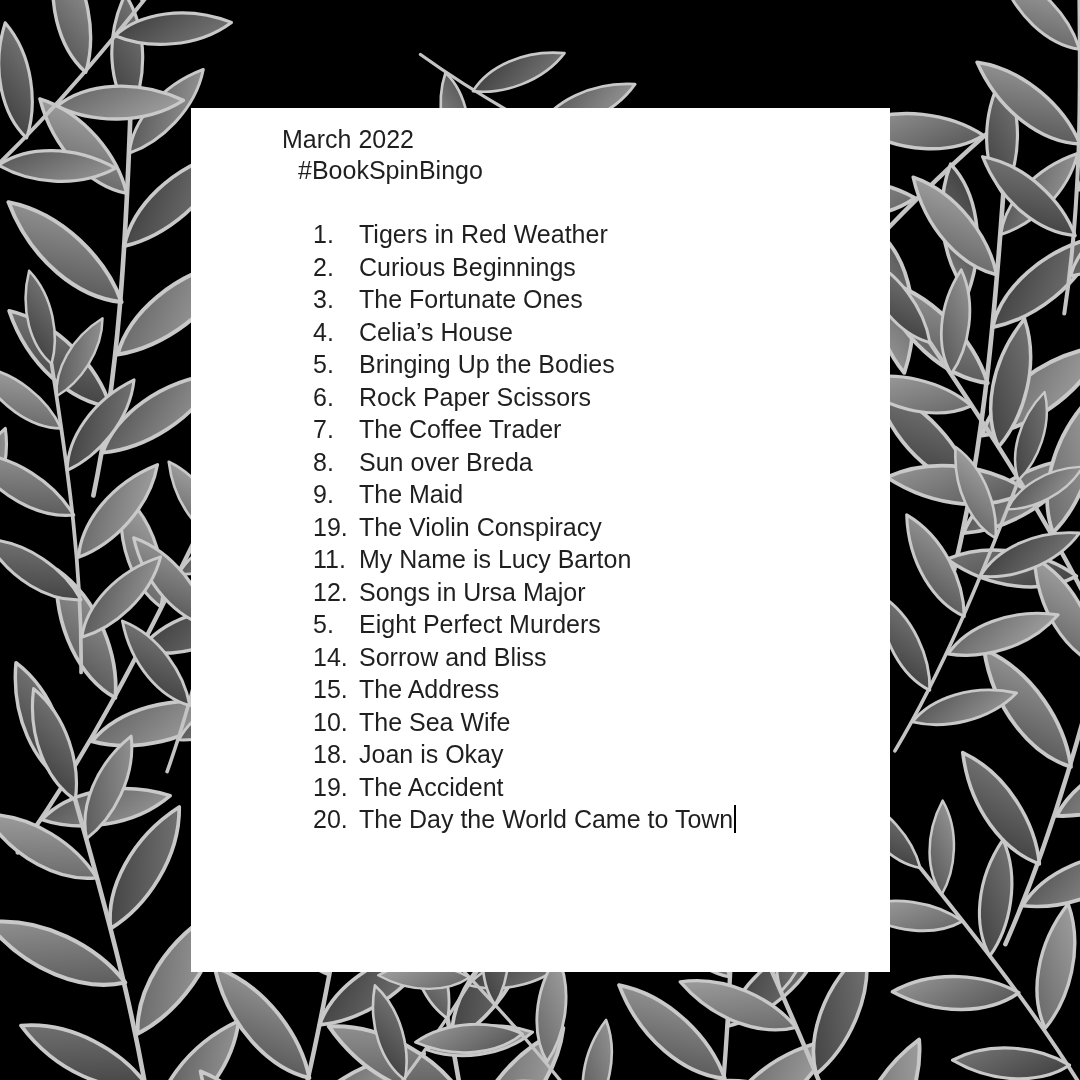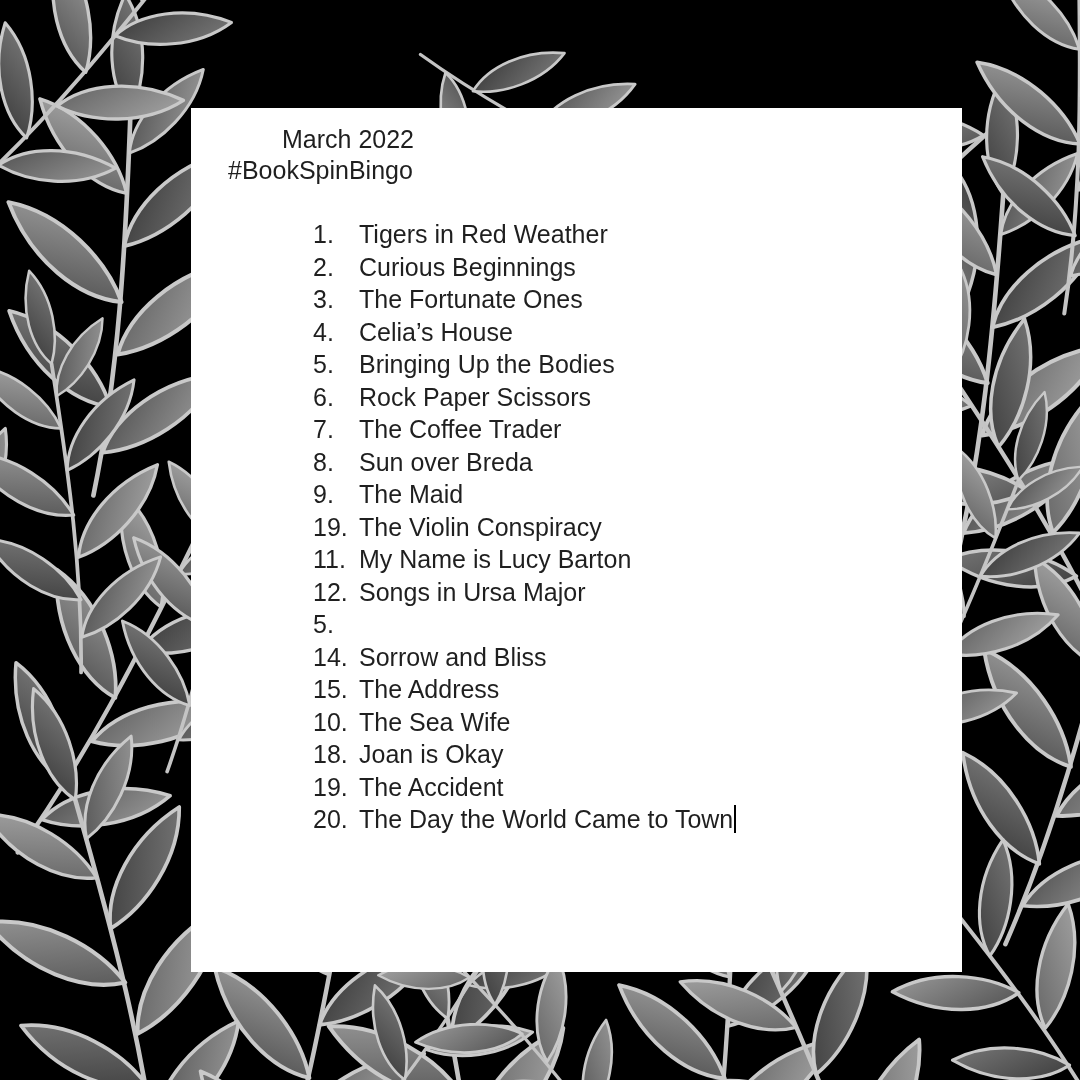--- a/index.html
+++ b/index.html
@@ -13,34 +13,34 @@
   }
   .bg-svg {
     position: absolute;
     left: 0; top: 0;
     width: 1080px; height: 1080px;
   }
   .card {
     position: absolute;
     left: 191px;
     top: 108px;
-    width: 771px;
+    width: 699px;
     height: 864px;
     background: #ffffff;
     box-sizing: border-box;
     padding-top: 16px;
     color: #1f1f1f;
   }
   .header-line {
     font-size: 25px;
     line-height: 31px;
     white-space: nowrap;
   }
   .header-line1 { padding-left: 91px; }
-  .header-line2 { padding-left: 37px; }
+  .header-line2 { padding-left: 107px; }
   .book-list {
     margin-top: 32px;
   }
   .list-row {
     display: flex;
     align-items: center;
     padding-left: 122px;
     height: 32.5px;
     font-size: 25px;
     line-height: 32.5px;
@@ -169,20 +169,21 @@
     <div class="list-row">
         <span class="num">11.</span>
         <span class="title">My Name is Lucy Barton</span>
       </div>
     <div class="list-row">
         <span class="num">12.</span>
         <span class="title">Songs in Ursa Major</span>
       </div>
     <div class="list-row">
         <span class="num">5.</span>
+        <span class="title">Eight Perfect Murders</span>
       </div>
     <div class="list-row">
         <span class="num">14.</span>
         <span class="title">Sorrow and Bliss</span>
       </div>
     <div class="list-row">
         <span class="num">15.</span>
         <span class="title">The Address</span>
       </div>
     <div class="list-row">

